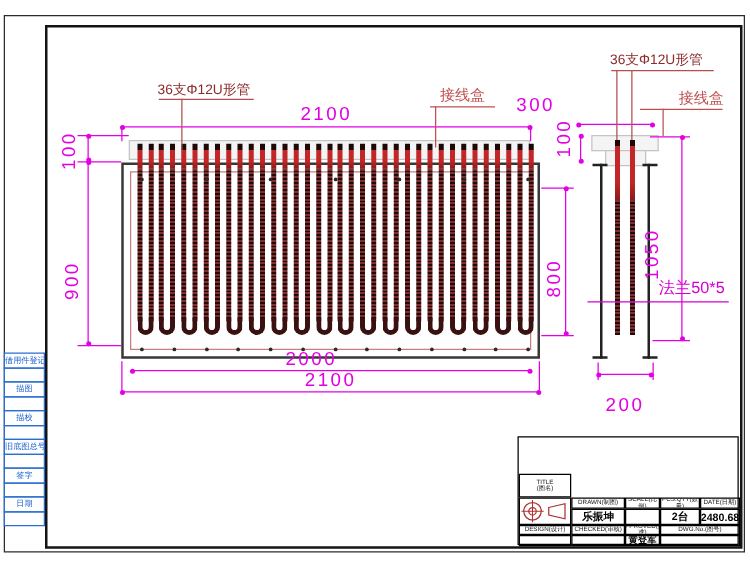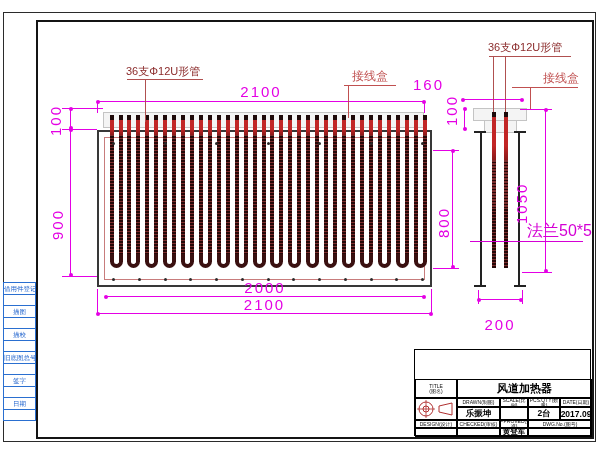--- a/index.html
+++ b/index.html
@@ -36,21 +36,21 @@
   .dim-v{position:absolute;width:1px;background:var(--dim);}
   .dim-h::before,.dim-h::after,.dim-v::before,.dim-v::after{content:"";position:absolute;width:4px;height:4px;border-radius:50%;background:var(--dim);}
   .dim-h::before{left:-1px;top:-1.5px;} .dim-h::after{right:-1px;top:-1.5px;}
   .dim-v::before{top:-1px;left:-1.5px;} .dim-v::after{bottom:-1px;left:-1.5px;}
   .ext{position:absolute;background:var(--dim);}
   .dim-label{position:absolute;color:var(--dim);font-size:15px;letter-spacing:2px;line-height:15px;white-space:nowrap;}
   .dim-label-v{writing-mode:vertical-rl;transform:rotate(180deg);}
   .cn-label{position:absolute;white-space:nowrap;font-weight:normal;}
   .lbl-tube{color:#8b2b2b;font-size:11px;}
   .lbl-jbox{color:#c05050;font-size:12px;}
-  .lbl-flange{color:#d400d4;font-size:16px;}
+  .lbl-flange{color:#d400d4;font-size:13px;}
   .leader{position:absolute;}
   
   #notes{left:205px;top:345px;color:#111;font-weight:bold;font-size:12px;}
   .note-row{position:absolute;white-space:nowrap;}
   
   #title-block{left:414px;top:349px;width:177px;height:87px;border:1.5px solid #000;box-sizing:border-box;background:#fff;}
   .tb-cell{position:absolute;box-sizing:border-box;border:0.5px solid #000;overflow:hidden;
            display:flex;align-items:center;justify-content:center;text-align:center;color:#000;}
   .tb-lab{font-size:5px;line-height:5px;color:#111;}
   .tb-val{font-size:8.5px;font-weight:bold;}
@@ -229,29 +229,29 @@
 
   <div class="dim-v" style="left:452px;top:150px;height:118px;"></div>
   <div class="ext" style="left:433px;top:150px;width:26px;height:1px;"></div>
   <div class="ext" style="left:433px;top:268px;width:26px;height:1px;"></div>
   <div class="dim-label dim-label-v" style="left:436px;top:182px;height:56px;">800</div>
 
   <div class="dim-v" style="left:464px;top:108px;height:22px;"></div>
   <div class="dim-label dim-label-v" style="left:444px;top:86px;height:40px;">100</div>
 
   <div class="dim-h" style="left:105px;top:296px;width:320px;"></div>
-  <div class="dim-label" style="left:105px;top:280px;width:320px;text-align:center;">2000</div>
+  <div class="dim-label" style="left:89px;top:280px;width:320px;text-align:center;">2000</div>
 
   <div class="dim-h" style="left:97px;top:313px;width:335px;"></div>
   <div class="ext" style="left:97px;top:289px;width:1px;height:24px;"></div>
   <div class="ext" style="left:431px;top:289px;width:1px;height:24px;"></div>
   <div class="dim-label" style="left:97px;top:297px;width:335px;text-align:center;">2100</div>
 
   <div class="dim-h" style="left:462px;top:99px;width:61px;"></div>
-  <div class="dim-label" style="left:413px;top:77px;">160</div>
+  <div class="dim-label" style="left:413px;top:77px;">300</div>
 
   <div class="dim-v" style="left:545px;top:109px;height:163px;"></div>
   <div class="ext" style="left:520px;top:109px;width:32px;height:1px;"></div>
   <div class="ext" style="left:522px;top:272px;width:30px;height:1px;"></div>
   <div class="dim-label dim-label-v" style="left:514px;top:164px;height:60px;">1050</div>
 
   <div class="dim-h" style="left:478px;top:299px;width:44px;"></div>
   <div class="ext" style="left:478px;top:290px;width:1px;height:14px;"></div>
   <div class="ext" style="left:522px;top:290px;width:1px;height:14px;"></div>
   <div class="dim-label" style="left:478px;top:317px;width:44px;text-align:center;">200</div>
@@ -275,41 +275,40 @@
 
   <div class="cn-label lbl-flange" style="left:527px;top:221px;">法兰50*5</div>
   <div class="leader" style="left:470px;top:241px;width:113px;height:1px;background:#d400d4;"></div>
 
 
   <div class="abs" id="title-block">
     <div class="tb-cell" style="left:0;top:29px;width:42px;height:19px;flex-direction:column;">
       <div class="tb-lab">TITLE</div>
       <div class="tb-lab">(图名)</div>
     </div>
-    <div class="tb-cell tb-val" style="left:42px;top:29px;width:135px;height:19px;font-size:11px;">风道加热器</div>
 
     <div class="tb-cell" style="left:0;top:48px;width:42px;height:22px;">
       <svg width="38" height="18" viewBox="0 0 38 18">
         <circle cx="9" cy="9" r="7" fill="none" stroke="#b03030" stroke-width="1"></circle>
         <circle cx="9" cy="9" r="3" fill="none" stroke="#b03030" stroke-width="1"></circle>
         <line x1="0" y1="9" x2="18" y2="9" stroke="#b03030" stroke-width="0.8"></line>
         <line x1="9" y1="0" x2="9" y2="18" stroke="#b03030" stroke-width="0.8"></line>
         <path d="M22 6 L35 3 L35 15 L22 12 Z" fill="none" stroke="#b03030" stroke-width="1"></path>
       </svg>
     </div>
 
     <div class="tb-cell tb-lab" style="left:42px;top:48px;width:43px;height:9px;">DRAWN(制图)</div>
     <div class="tb-cell tb-lab" style="left:85px;top:48px;width:28px;height:9px;">SCALE(比例)</div>
     <div class="tb-cell tb-lab" style="left:113px;top:48px;width:32px;height:9px;">PCS.QTY(数量)</div>
     <div class="tb-cell tb-lab" style="left:145px;top:48px;width:32px;height:9px;">DATE(日期)</div>
 
     <div class="tb-cell tb-val" style="left:42px;top:57px;width:43px;height:13px;">乐振坤</div>
     <div class="tb-cell tb-val" style="left:85px;top:57px;width:28px;height:13px;"></div>
     <div class="tb-cell tb-val" style="left:113px;top:57px;width:32px;height:13px;">2台</div>
-    <div class="tb-cell tb-val" style="left:145px;top:57px;width:32px;height:13px;">2017.09</div>
+    <div class="tb-cell tb-val" style="left:145px;top:57px;width:32px;height:13px;">2480.68</div>
 
     <div class="tb-cell tb-lab" style="left:0;top:70px;width:42px;height:8px;">DESIGN(设计)</div>
     <div class="tb-cell tb-lab" style="left:42px;top:70px;width:43px;height:8px;">CHECKED(审核)</div>
     <div class="tb-cell tb-lab" style="left:85px;top:70px;width:28px;height:8px;">APPROVED(批准)</div>
     <div class="tb-cell tb-lab" style="left:113px;top:70px;width:64px;height:8px;">DWG.No.(图号)</div>
 
     <div class="tb-cell tb-val" style="left:0;top:78px;width:42px;height:8.5px;"></div>
     <div class="tb-cell tb-val" style="left:42px;top:78px;width:43px;height:8.5px;"></div>
     <div class="tb-cell tb-val" style="left:85px;top:78px;width:28px;height:8.5px;font-size:7.5px;">黄登军</div>
     <div class="tb-cell tb-val" style="left:113px;top:78px;width:64px;height:8.5px;"></div>

